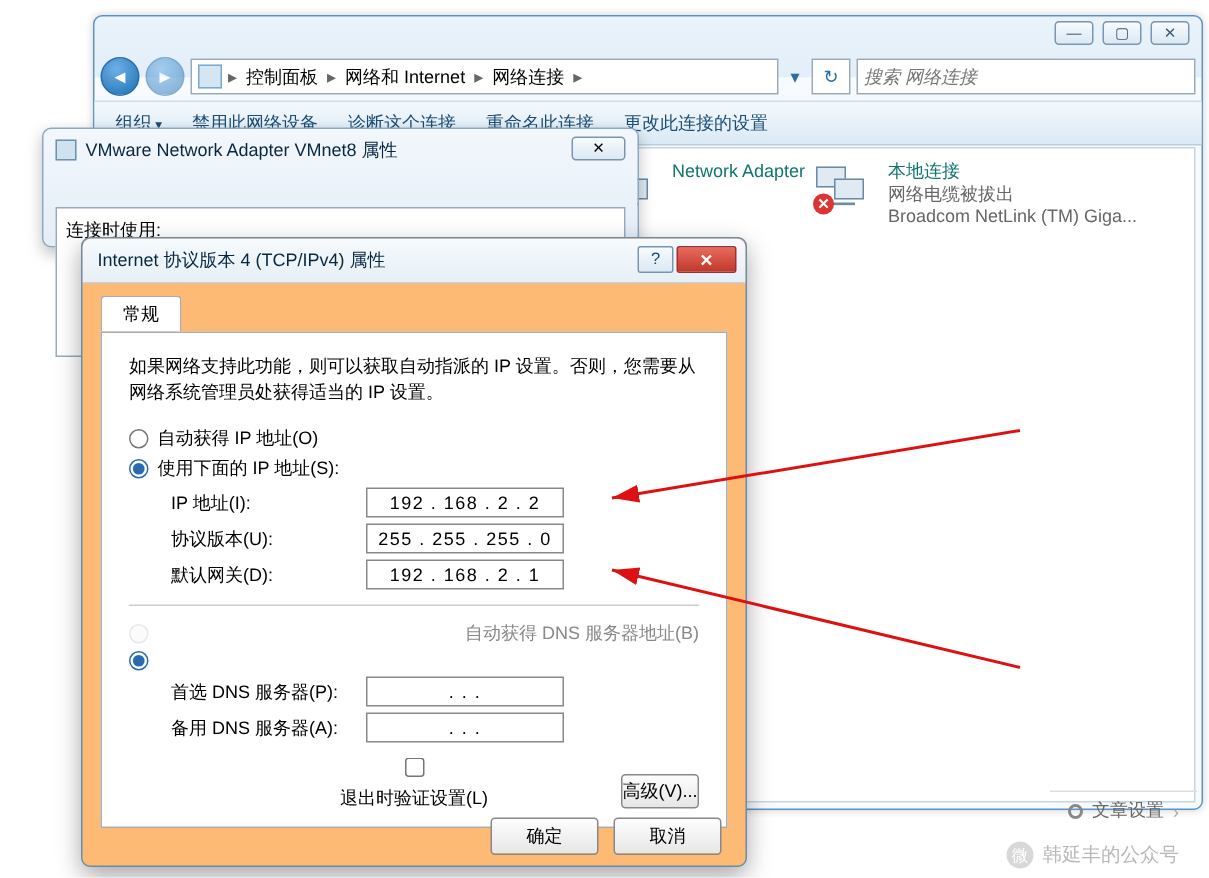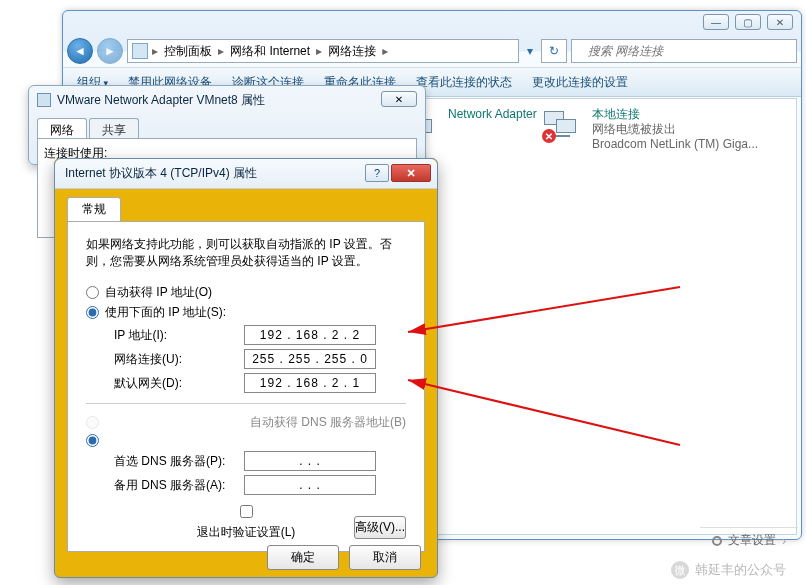--- a/index.html
+++ b/index.html
@@ -48,21 +48,21 @@
     flex:1; height:24px; border:1px solid #9ab; background:#fff;
     display:flex; align-items:center; padding:0 4px; gap:2px;
   }
   .bc-icon { width:16px;height:16px;background:#d4e6f4;border:1px solid #7ba8cc; }
   .bc-sep { color:#666; padding:0 2px; }
   .bc-item { padding:0 2px; color:#000; }
   .refresh-box { width:26px;height:24px;border:1px solid #9ab;background:#fff;
     display:flex;align-items:center;justify-content:center;color:#2a6ea8;}
   .searchbox {
     width:226px; height:24px; border:1px solid #9ab; background:#fff;
-    display:flex;align-items:center;padding:0 16px;
+    display:flex;align-items:center;padding:0 4px;
   }
   .searchbox input { border:none;outline:none;width:100%;font-size:12px;color:#888;font-style:italic;}
   .cmdbar {
     position:absolute; left:0; right:0; top:56px; height:30px;
     background:linear-gradient(#f4f9fd,#dae9f5);
     border-top:1px solid #cfe0ed; border-bottom:1px solid #b7cfde;
     display:flex;align-items:center;padding:0 6px;color:#1b4d75;gap:4px;
   }
   .cmd-item { padding:3px 8px; }
   .cmd-dd::after { content:" ▾"; font-size:9px;}
@@ -110,23 +110,23 @@
   }
   .dlg-mid .tab.inactive { background:#eef3f8;color:#333;}
   .dlg-mid .tabbody {
     position:absolute;left:8px;right:8px;top:52px;height:100px;
     border:1px solid #9ab;background:#fff;padding:6px;
   }
 
   
   .dlg-front {
     position:absolute; left:54px; top:158px;
-    width:384px; height:420px;
+    width:444px; height:420px;
     border:1px solid #6a8bab; border-radius:6px;
-    background:#eab308;
+    background:#fdba74;
     box-shadow:0 6px 16px rgba(0,0,0,.35);
   }
   .dlg-front .titlebar {
     height:30px;
     background:linear-gradient(#f6fafd,#e6eff7);
     border-bottom:1px solid #c5d2dd;
     border-radius:6px 6px 0 0;
     display:flex;align-items:center;padding:0 10px;color:#0a2740;
     position:relative;
   }
@@ -225,21 +225,20 @@
     <div class="refresh-box">↻</div>
     <div class="searchbox">
       <input placeholder="搜索 网络连接" style="">
     </div>
   </div>
   <div class="cmdbar">
     <span class="cmd-item cmd-dd">组织</span>
     <span class="cmd-item">禁用此网络设备</span>
     <span class="cmd-item">诊断这个连接</span>
     <span class="cmd-item">重命名此连接</span>
-    <span class="cmd-item">查看此连接的状态</span>
     <span class="cmd-item">更改此连接的设置</span>
   </div>
   <div class="content-area">
     <div class="netitem" style="left:328px;top:8px">
       <div class="net-icon">
         <div class="mon m1"></div>
           <div class="mon m2"></div>
           <div class="cable"></div>
       </div>
       <div class="net-text">
@@ -261,24 +260,20 @@
     </div>
   </div>
 </div>
 
 <div class="dlg-mid">
   <div class="tbar">
     <div class="ticon"></div>
     <span>VMware Network Adapter VMnet8 属性</span>
   </div>
   <div class="tclose">✕</div>
-  <div class="tabs">
-    <div class="tab">网络</div>
-    <div class="tab inactive">共享</div>
-  </div>
   <div class="tabbody">
     <span>连接时使用:</span>
   </div>
 </div>
 
 <div class="dlg-front">
   <div class="titlebar">
     <span>Internet 协议版本 4 (TCP/IPv4) 属性</span>
     <div class="win-btns">
       <div class="win-help">?</div>
@@ -299,21 +294,21 @@
       <div class="opt">
         <input type="radio" name="ip" checked="" style="">
         <span>使用下面的 IP 地址(S):</span>
       </div>
       <div class="field-block">
         <div class="field">
           <label>IP 地址(I):</label>
           <div class="ipbox">192 . 168 .  2  .  2</div>
         </div>
         <div class="field">
-          <label>网络连接(U):</label>
+          <label>协议版本(U):</label>
           <div class="ipbox">255 . 255 . 255 .  0</div>
         </div>
         <div class="field">
           <label>默认网关(D):</label>
           <div class="ipbox">192 . 168 .  2  .  1</div>
         </div>
       </div>
 
       <div class="sep-line"></div>
 

